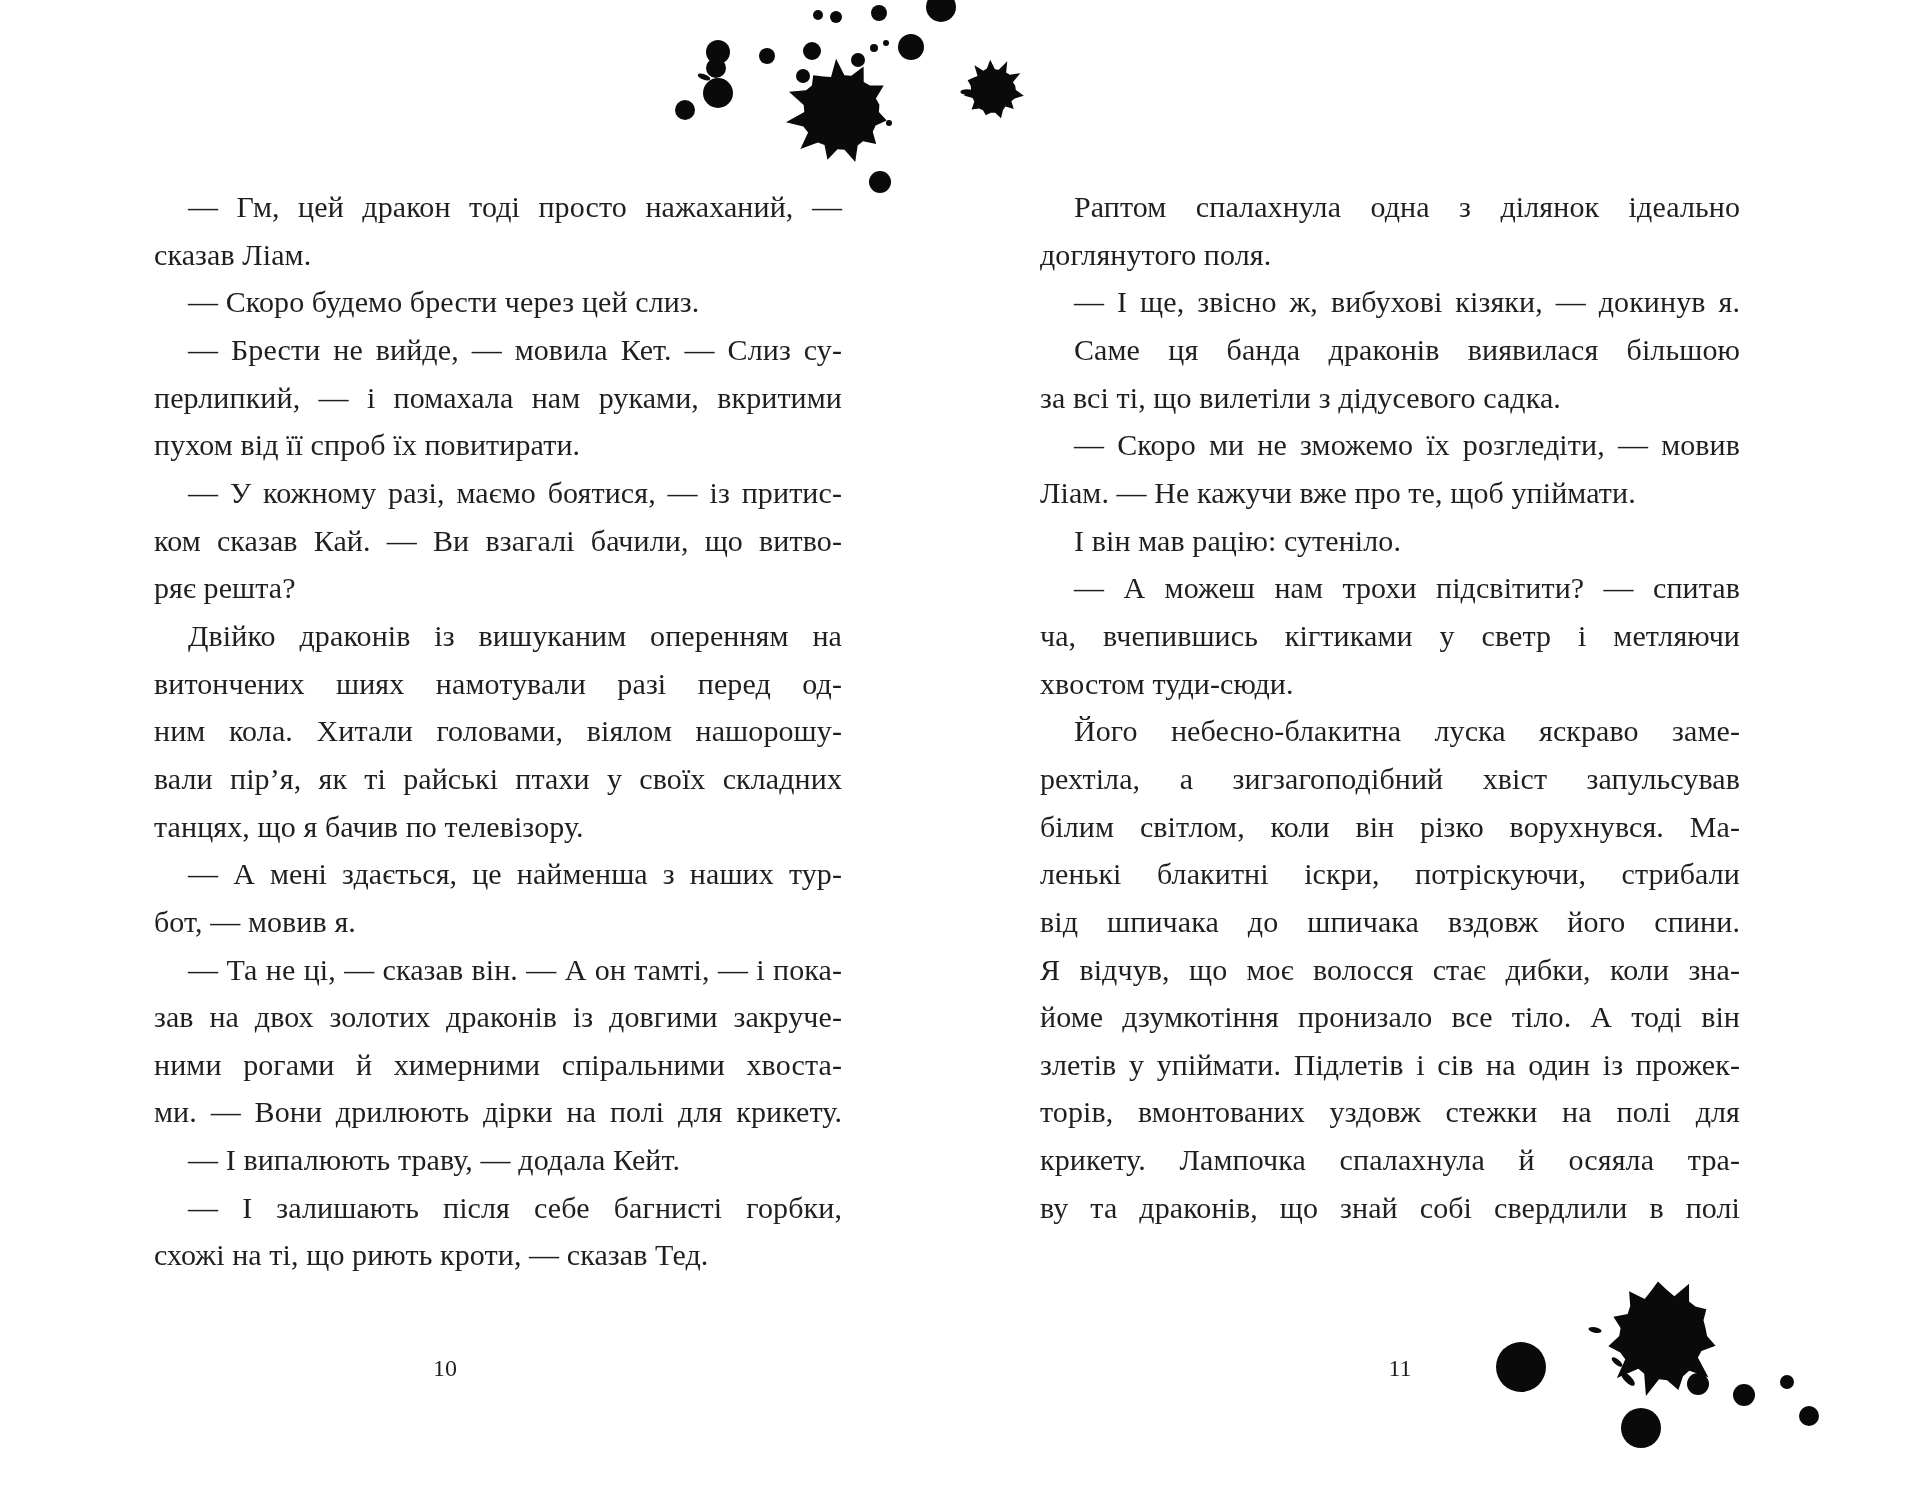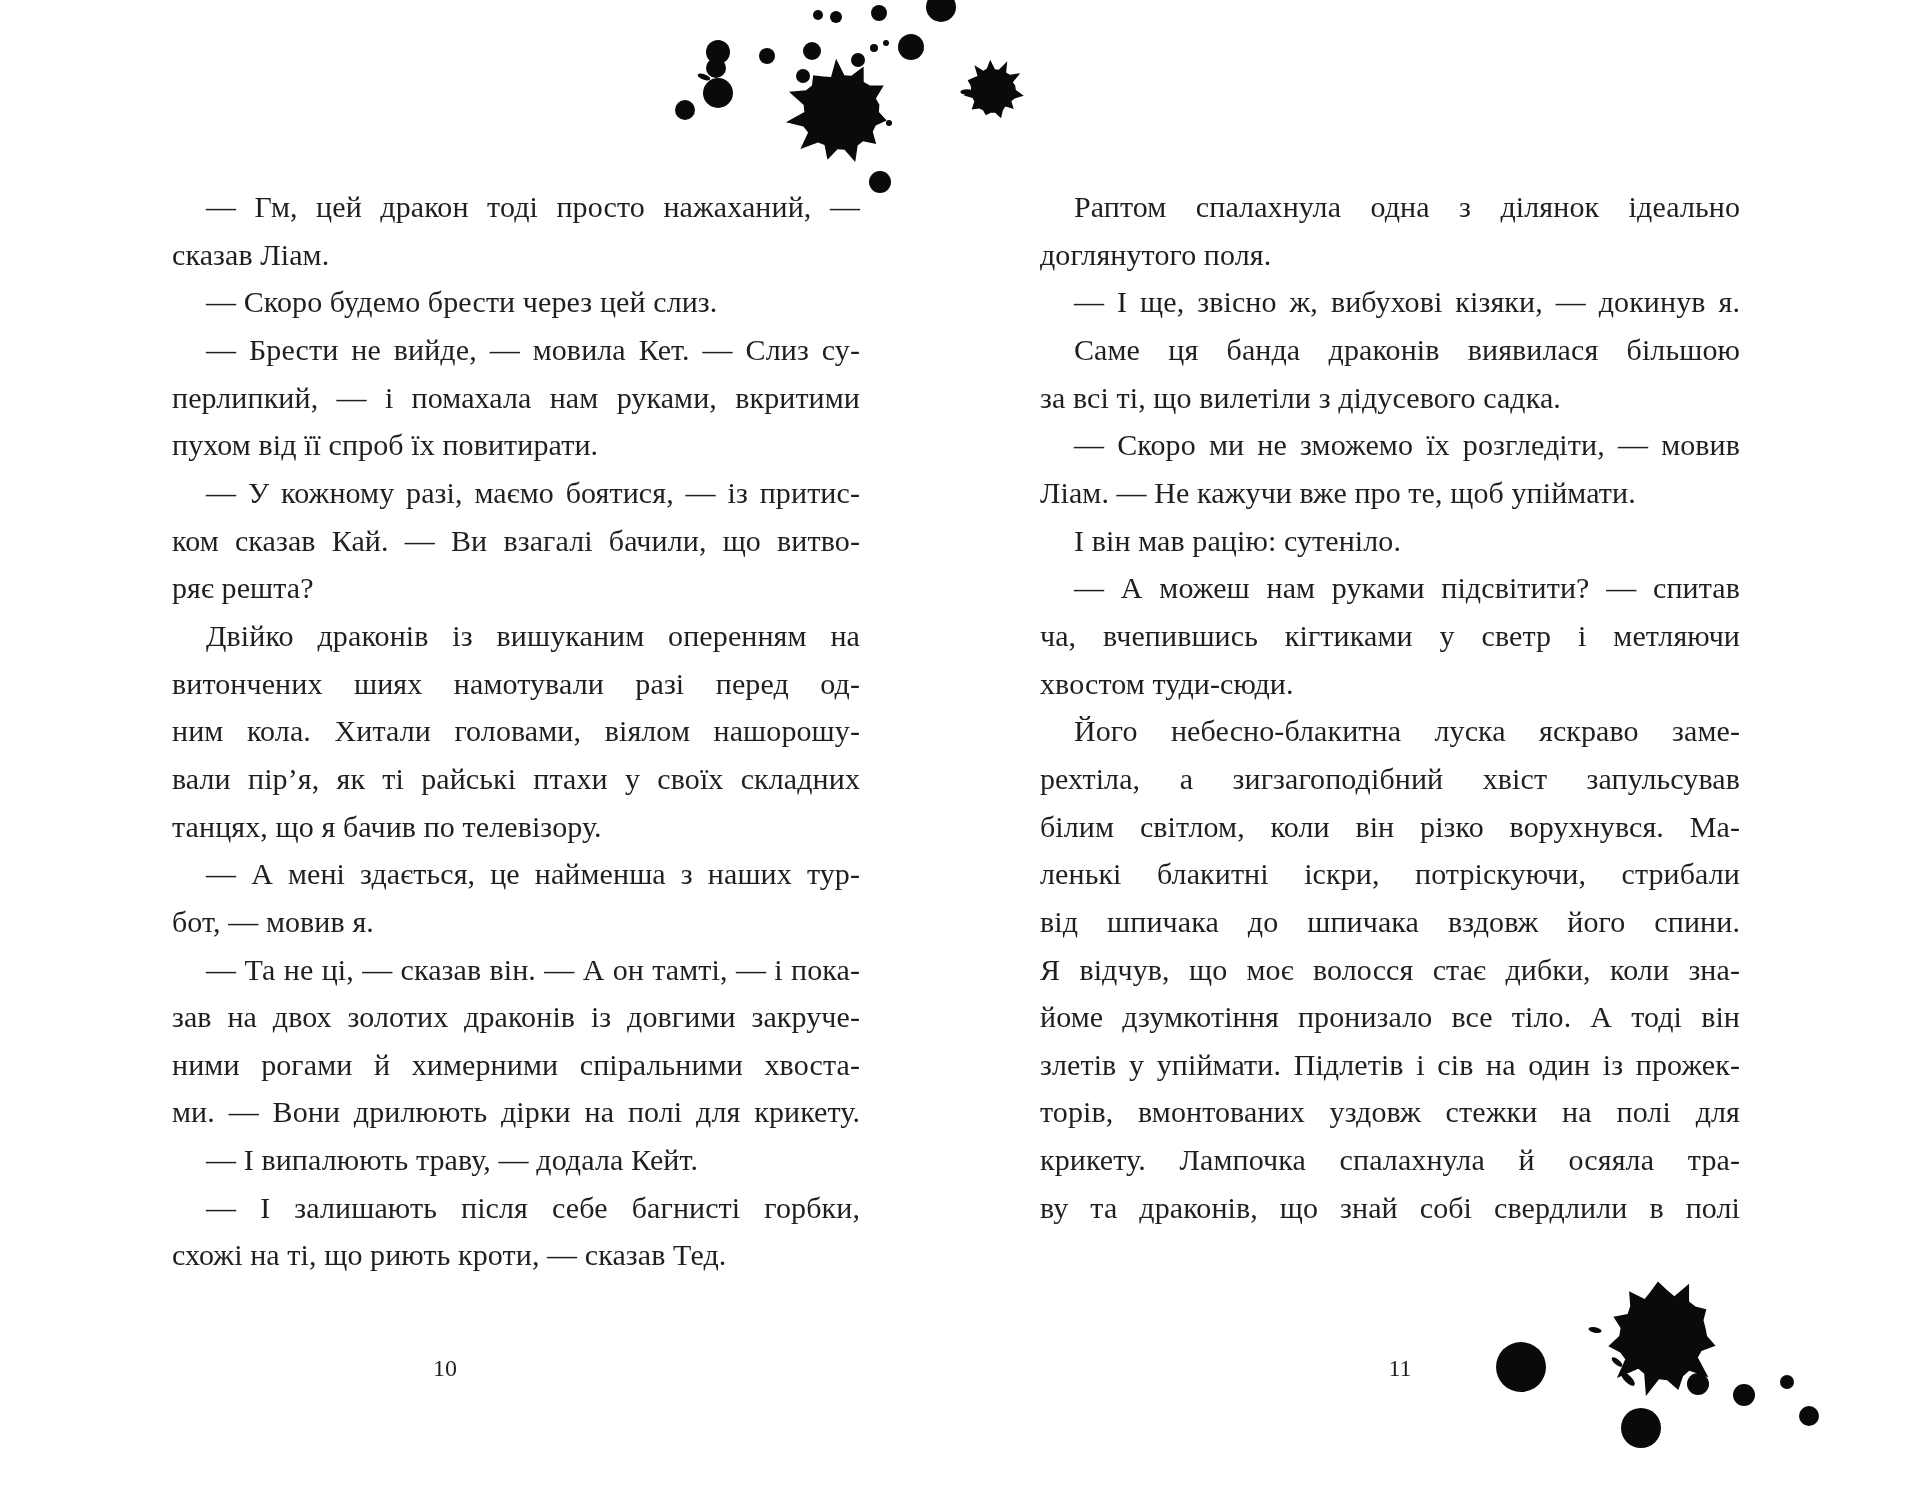--- a/index.html
+++ b/index.html
@@ -8,21 +8,21 @@
     background: #ffffff;
     position: relative;
     overflow: hidden;
     font-family: "Liberation Serif", "DejaVu Serif", serif;
     color: #1f1f1f;
   }
   .text-column {
     position: absolute;
     top: 183px;
   }
-  #col-left  { left: 172px; width: 688px; }
+  #col-left  { left: 154px; width: 688px; }
   #col-right { left: 1040px; width: 700px; }
   .line {
     height: 47.66px;
     line-height: 47.66px;
     font-size: 30px;
     text-align: justify;
     text-align-last: left;
     letter-spacing: 0.1px;
   }
   .line.just { text-align-last: justify; }
@@ -75,21 +75,21 @@
 
 <div class="text-column" id="col-right">
     <div class="line indent just">Раптом спалахнула одна з ділянок ідеально</div>
     <div class="line">доглянутого поля.</div>
     <div class="line indent just">— І ще, звісно ж, вибухові кізяки, — докинув я.</div>
     <div class="line indent just">Саме ця банда драконів виявилася більшою</div>
     <div class="line">за всі ті, що вилетіли з дідусевого садка.</div>
     <div class="line indent just">— Скоро ми не зможемо їх розгледіти, — мовив</div>
     <div class="line">Ліам. — Не кажучи вже про те, щоб упіймати.</div>
     <div class="line indent">І він мав рацію: сутеніло.</div>
-    <div class="line indent just">— А можеш нам руками підсвітити? — спитав</div>
+    <div class="line indent just">— А можеш нам трохи підсвітити? — спитав</div>
     <div class="line just">ча, вчепившись кігтиками у светр і метляючи</div>
     <div class="line">хвостом туди-сюди.</div>
     <div class="line indent just">Його небесно-блакитна луска яскраво заме-</div>
     <div class="line just">рехтіла, а зигзагоподібний хвіст запульсував</div>
     <div class="line just">білим світлом, коли він різко ворухнувся. Ма-</div>
     <div class="line just">ленькі блакитні іскри, потріскуючи, стрибали</div>
     <div class="line just">від шпичака до шпичака вздовж його спини.</div>
     <div class="line just">Я відчув, що моє волосся стає дибки, коли зна-</div>
     <div class="line just">йоме дзумкотіння пронизало все тіло. А тоді він</div>
     <div class="line just">злетів у упіймати. Підлетів і сів на один із прожек-</div>

